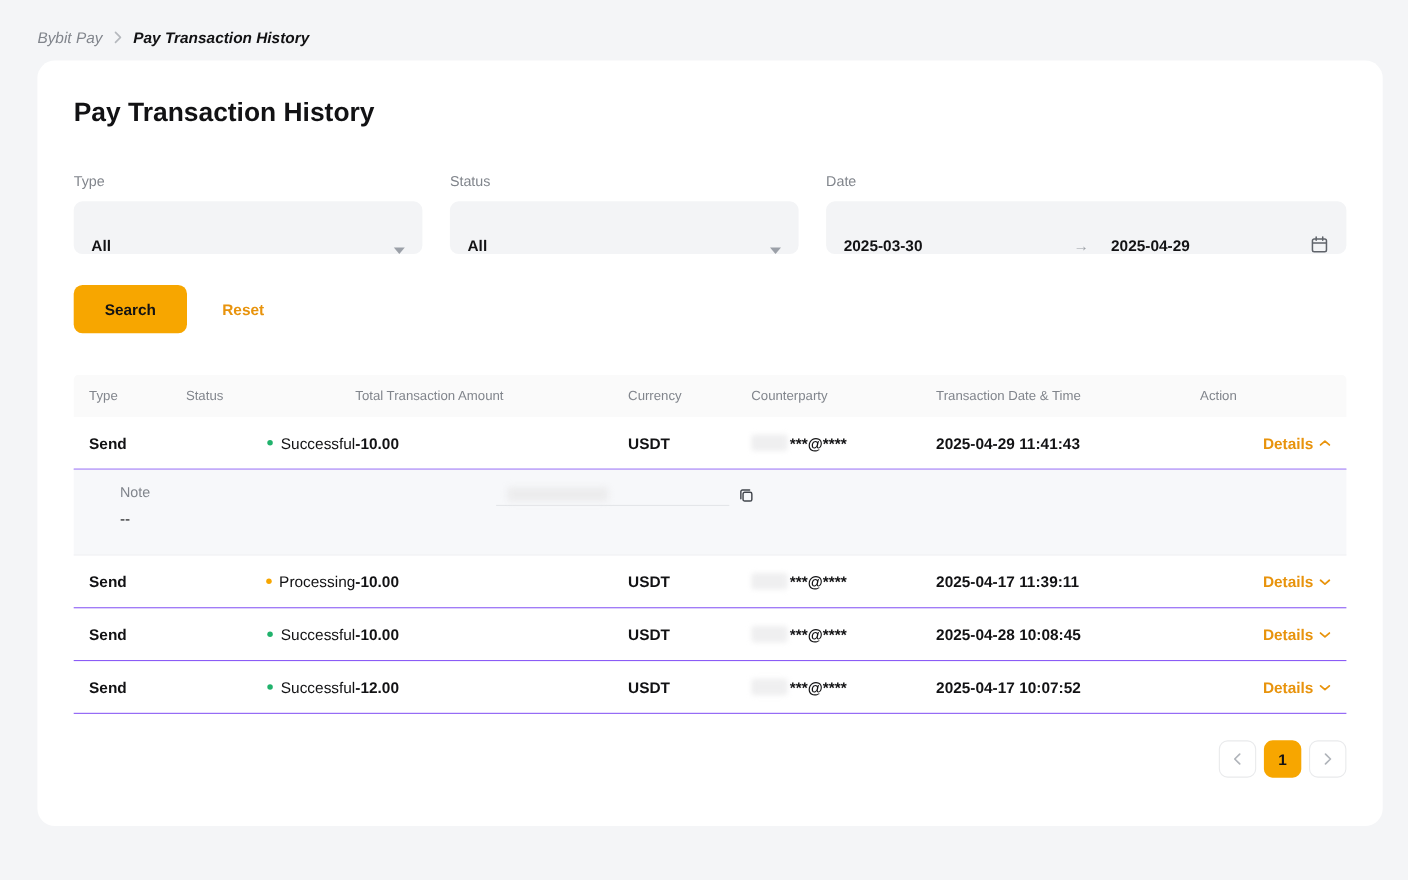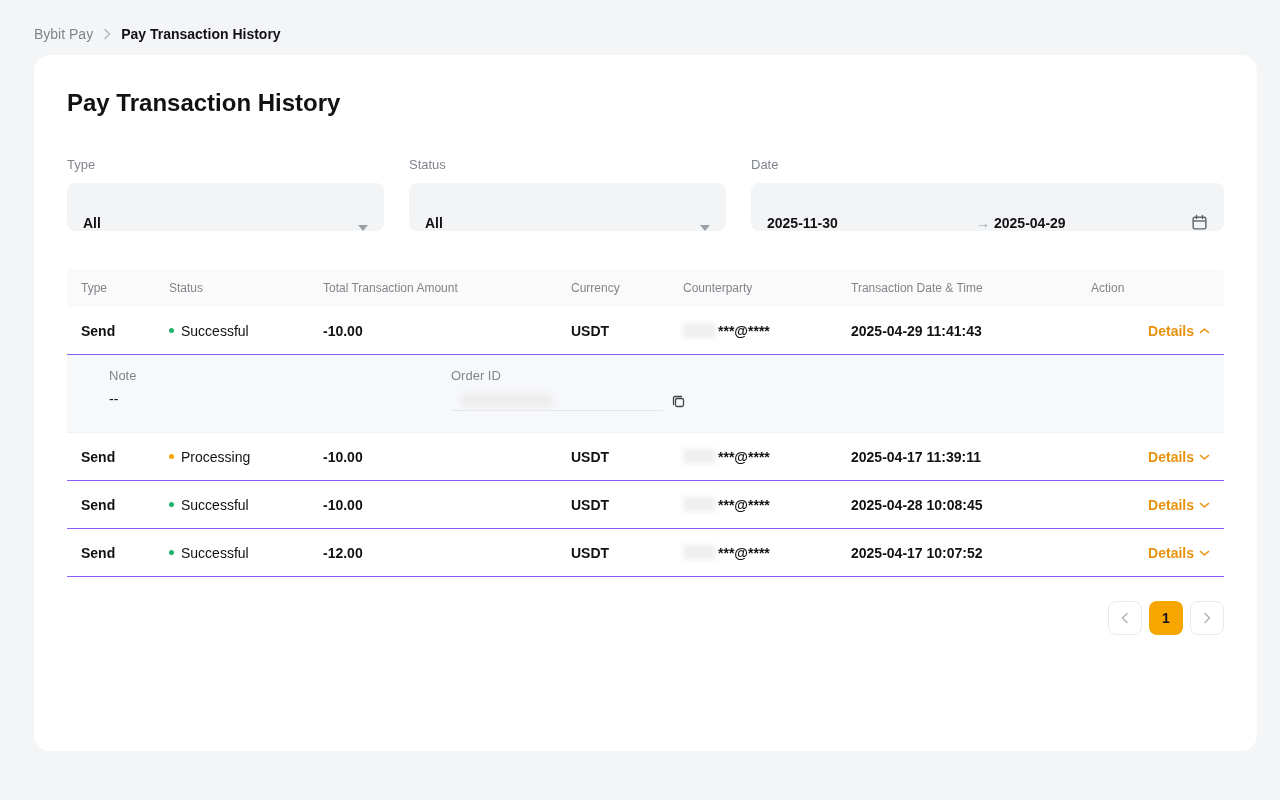--- a/index.html
+++ b/index.html
@@ -9,20 +9,21 @@
     background: #f4f5f7;
     font-family: "Liberation Sans", sans-serif;
     color: #121214;
     overflow: hidden;
   }
   
   .breadcrumb {
     display: flex; align-items: center; gap: 10px;
     padding: 26px 34px 13px 34px;
     font-size: 14px;
+    font-style: italic;
   }
   .bc-parent { color: #81858c; cursor: pointer; }
   .bc-sep { display: flex; align-items: center; }
   .bc-current { font-weight: 700; color: #121214; }
 
   
   .card {
     margin: 0 23px 0 34px;
     width: 1223px; height: 696px;
     background: #ffffff;
@@ -41,21 +42,21 @@
     display: flex; align-items: flex-end; padding: 0 16px;
     font-size: 14px; font-weight: 700; cursor: pointer;
   }
   .caret {
     width: 0; height: 0; margin-left: auto;
     border-left: 5px solid transparent; border-right: 5px solid transparent;
     border-top: 6px solid #9ba0a8;
   }
   .date-start { width: 209px; }
   .date-arrow { color: #9ca0a6; font-weight: 400; font-size: 14px; }
-  .date-end { margin-left: 4px; }
+  .date-end { margin-left: 20px; }
   .cal-icon { margin-left: auto; display: flex; }
 
   
   .actions { margin-top: 28px; display: flex; align-items: center; gap: 16px; }
   .btn-search {
     width: 103px; height: 44px; background: #f7a600; border: none; border-radius: 8px;
     font-family: inherit; font-size: 14px; font-weight: 700; color: #121214; cursor: pointer;
   }
   .btn-reset {
     background: none; border: none; padding: 0 0 0 16px;
@@ -66,21 +67,21 @@
   .table { margin-top: 38px; font-size: 14px; }
   .thead, .trow {
     display: grid;
     grid-template-columns: 88px 154px 248px 112px 168px 240px 1fr;
     align-items: center;
     padding: 0 14px;
   }
   .thead { height: 38px; background: #fafafa; color: #81858c; font-size: 12px; font-weight: 400; border-radius: 4px 4px 0 0; }
   .th-action { text-align: left; }
   .trow { height: 48px; border-bottom: 1px solid #8b5cf6; font-weight: 700; }
-  .cell-status { font-weight: 400; display: flex; align-items: center; }
+  .cell-status { font-weight: 400; display: flex; align-items: center; justify-content: flex-end; }
   .dot { width: 5px; height: 5px; border-radius: 50%; display: inline-block; margin-right: 7px; flex: none; }
   .dot-success { background: #20b26c; }
   .dot-processing { background: #f7a600; }
   .cell-counterparty { display: flex; align-items: center; }
   .blur-chip {
     display: inline-block; width: 33px; height: 15px;
     background: #efeff0; border-radius: 3px; filter: blur(2.5px); margin-right: 2px; flex: none;
   }
   .td-action {
     display: flex; justify-content: flex-end; align-items: center; gap: 5px;
@@ -149,35 +150,39 @@
     <div class="filter-status">
       <div class="filter-label">Status</div>
       <div class="field">
         <span>All</span>
         <span class="caret"></span>
       </div>
     </div>
     <div class="filter-date">
       <div class="filter-label">Date</div>
       <div class="field">
-        <span class="date-start">2025-11-30</span>
+        <span class="date-start">2025-03-30</span>
         <span class="date-arrow">→</span>
         <span class="date-end">2025-04-29</span>
         <span class="cal-icon">
           <svg width="17" height="17" viewBox="0 0 16 16">
               <rect x="2" y="3" width="12" height="11" rx="1.5" fill="none" stroke="#5f636a" stroke-width="1.3"></rect>
               <line x1="5.2" y1="1.4" x2="5.2" y2="4.2" stroke="#5f636a" stroke-width="1.3" stroke-linecap="round"></line>
               <line x1="10.8" y1="1.4" x2="10.8" y2="4.2" stroke="#5f636a" stroke-width="1.3" stroke-linecap="round"></line>
               <line x1="2" y1="6.6" x2="14" y2="6.6" stroke="#5f636a" stroke-width="1.3"></line>
             </svg>
         </span>
       </div>
     </div>
   </div>
 
+  <div class="actions">
+    <button class="btn-search">Search</button>
+    <button class="btn-reset">Reset</button>
+  </div>
 
   <div class="table">
     <div class="thead">
       <span>Type</span>
       <span>Status</span>
       <span>Total Transaction Amount</span>
       <span>Currency</span>
       <span>Counterparty</span>
       <span>Transaction Date &amp; Time</span>
       <span class="th-action">Action</span>
@@ -205,21 +210,20 @@
         </span>
       </span>
     </div>
 
     <div class="detail-panel">
       <div>
         <div class="dp-label">Note</div>
         <div class="dp-value">--</div>
       </div>
       <div>
-        <div class="dp-label">Order ID</div>
         <div class="orderid-line">
           <span class="orderid-value">
             <span class="blur-bar"></span>
           </span>
           <span class="copy-icon">
             <svg width="15" height="15" viewBox="0 0 15 15">
                 <rect x="4.5" y="4.5" width="8" height="8" rx="1.5" fill="#f7f8fa" stroke="#41454c" stroke-width="1.3"></rect>
                 <path d="M10.5 2.5 H4 a1.5 1.5 0 0 0 -1.5 1.5 V10.5" fill="none" stroke="#41454c" stroke-width="1.3" stroke-linecap="round"></path>
               </svg>
           </span>

